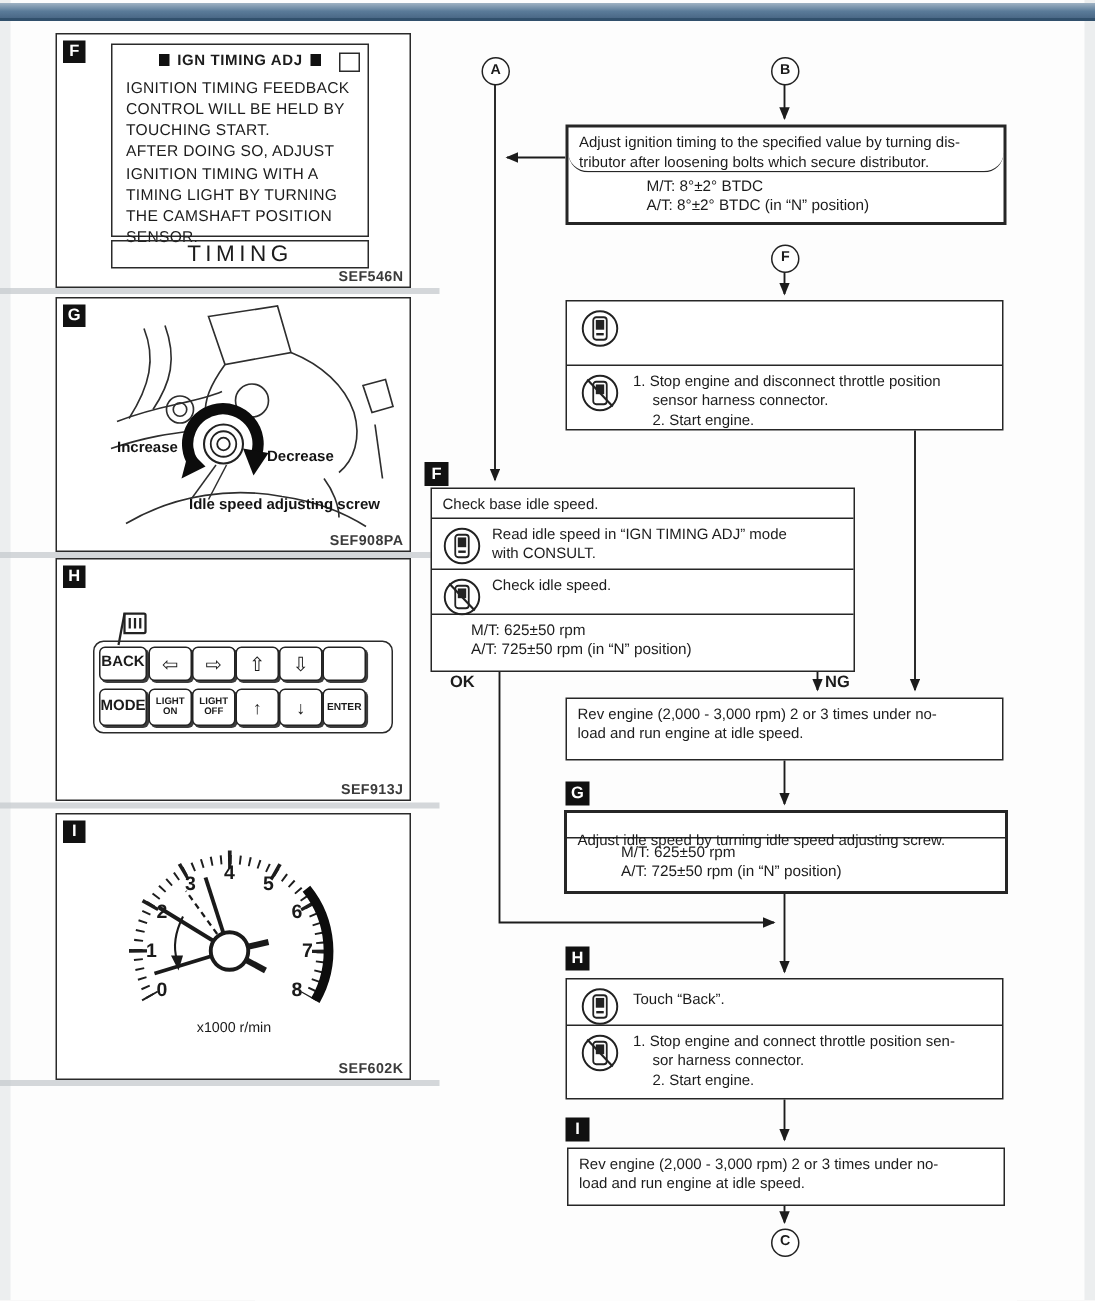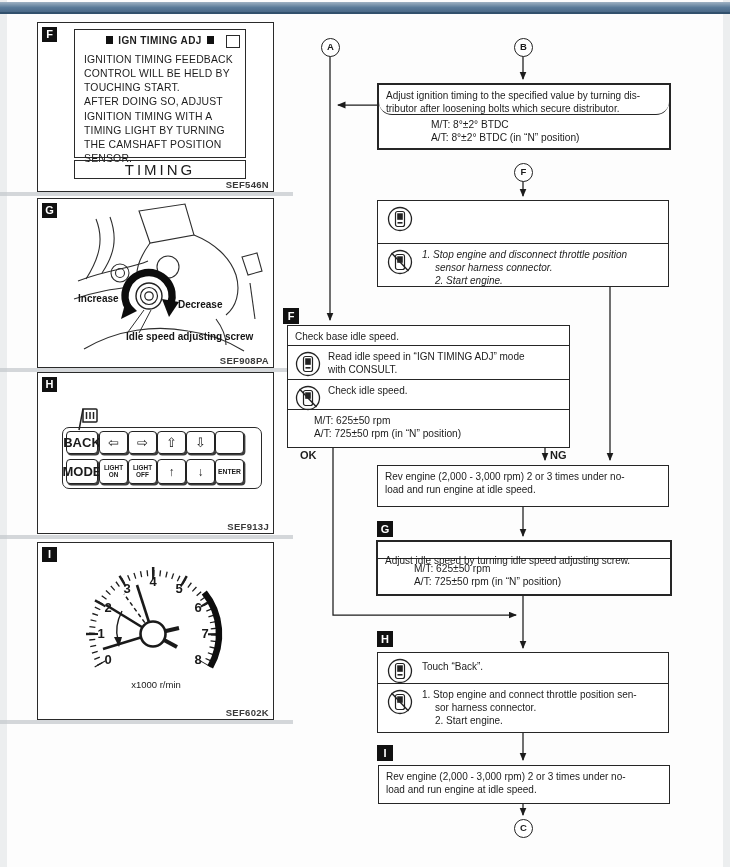--- a/index.html
+++ b/index.html
@@ -30,21 +30,21 @@
 
   
   .panelsvg{position:absolute;left:0;top:0;}
   .glabel{position:absolute;font-size:10px;font-weight:bold;color:#141414;}
 
   
   .padframe{position:absolute;left:24px;top:54px;width:198px;height:60px;border:1.3px solid #2a2a2a;border-radius:7px;}
   .key{position:absolute;border:1.2px solid #222;border-radius:4px;background:#fff;
        box-shadow:1.4px 1.4px 0 0 #3c3c3c;display:flex;align-items:center;justify-content:center;
        text-align:center;font-weight:bold;color:#1b1b1b;}
-  .key.small{font-size:13px;line-height:1.05;}
+  .key.small{font-size:10px;line-height:1.05;}
   .key.arrowo{font-size:13px;font-weight:normal;}
   .key.arrows{font-size:12px;}
 
   
   .node{position:absolute;width:17px;height:17px;border:1.5px solid #222;border-radius:50%;
         background:#fff;font-size:9.5px;font-weight:bold;text-align:center;line-height:15px;z-index:4;}
   .seclabel{position:absolute;width:16px;height:16px;background:#111;color:#fff;font-size:11px;
             font-weight:bold;text-align:center;line-height:16px;z-index:4;}
   .fbox{position:absolute;background:#fff;border:1.4px solid #262626;z-index:3;font-size:10px;line-height:1.32;}
   .fbox.thick{border-width:2.4px;}
@@ -236,21 +236,21 @@
     <div class="fb-row fb-div icon-row" style="height:43px;">
       <div class="icon-cell">
         <svg width="26" height="26" viewBox="0 0 26 26">
             <circle cx="13" cy="13" r="11.5" stroke="#222" stroke-width="1.3" fill="none"></circle>
             <rect x="8.5" y="5.5" width="9" height="15" rx="2" stroke="#222" stroke-width="1.2" fill="none"></rect>
             <rect x="10.2" y="7.3" width="5.6" height="6.5" fill="#222"></rect>
             <rect x="10.5" y="16" width="5" height="1.6" fill="#222"></rect>
           </svg>
       </div>
     </div>
-    <div class="fb-row icon-row" style="height:42px;font-style:italic;">
+    <div class="fb-row icon-row" style="height:42px;">
       <div class="icon-cell">
         <svg width="26" height="26" viewBox="0 0 26 26">
             <circle cx="13" cy="13" r="11.5" stroke="#222" stroke-width="1.3" fill="none"></circle>
             <rect x="8.5" y="5.5" width="9" height="15" rx="2" stroke="#222" stroke-width="1.2" fill="none"></rect>
             <rect x="10.2" y="7.3" width="5.6" height="6.5" fill="#222"></rect>
             <line x1="4.5" y1="4" x2="21.5" y2="22" stroke="#222" stroke-width="1.4"></line>
           </svg>
       </div>
       <div class="steps preline">1. Stop engine and disconnect throttle position
 sensor harness connector.

